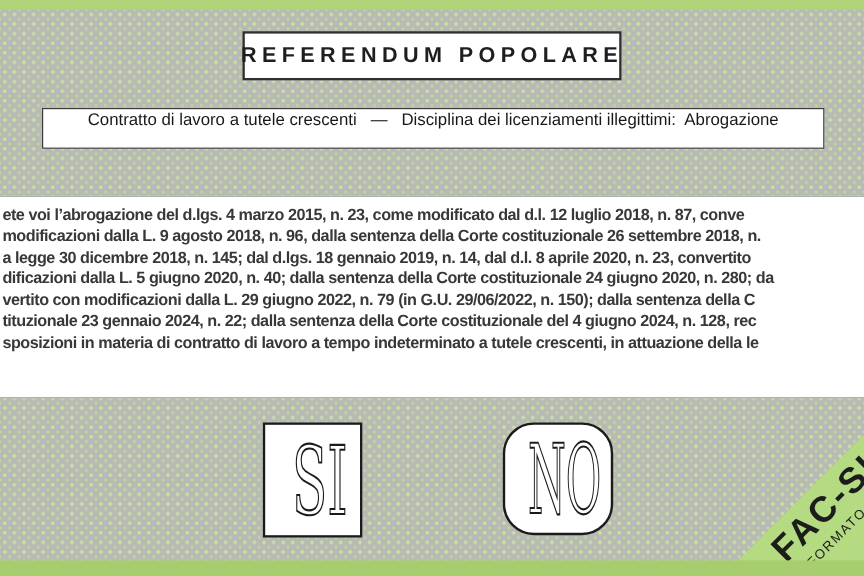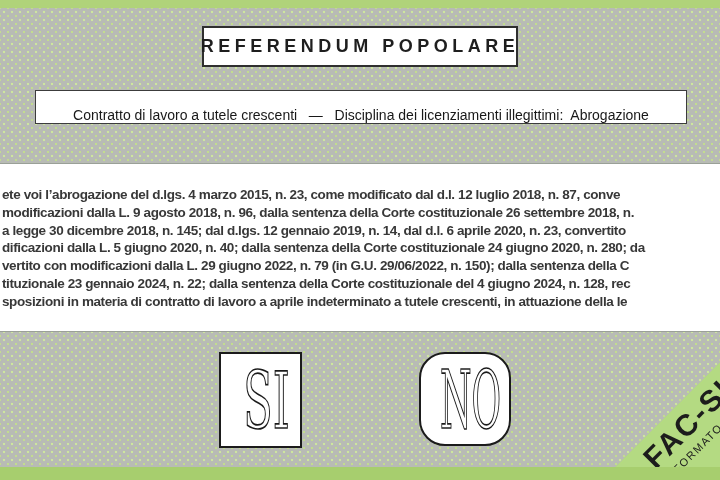--- a/index.html
+++ b/index.html
@@ -22,29 +22,29 @@
     position:absolute;left:202px;top:26px;width:316px;height:41px;
     background:#ffffff;border:2px solid #2f2f2f;box-sizing:border-box;
     display:flex;align-items:center;justify-content:center;
   }
   .title-text{
     font-size:18px;font-weight:600;letter-spacing:4.5px;color:#1e1e1e;white-space:pre;
   }
   .subject-bar{
     position:absolute;left:35px;top:90px;width:652px;height:34px;
     background:#ffffff;border:1.5px solid #3c3c3c;box-sizing:border-box;
-    display:flex;align-items:flex-end;justify-content:center;
+    display:flex;align-items:flex-start;justify-content:center;
   }
   .subject-text{font-size:14px;font-weight:500;color:#181818;white-space:pre;}
   .question-panel{
     position:absolute;left:0;top:163px;width:720px;height:169px;
     background:#ffffff;
     border-top:1.5px solid #9aa097;border-bottom:1.5px solid #9aa097;
     box-sizing:border-box;overflow:hidden;
-    padding:22px 0 0 2px;
+    padding:6px 0 0 2px;
   }
   .q-line{
     white-space:nowrap;overflow:hidden;
     font-size:13.5px;font-weight:700;letter-spacing:-0.4px;
     line-height:17.8px;color:#383838;
   }
   .choice-box{
     position:absolute;top:352px;background:#ffffff;
     border:2.5px solid #1b1b1b;box-sizing:border-box;
     display:flex;align-items:center;justify-content:center;cursor:pointer;padding-left:12px;
@@ -77,25 +77,25 @@
     <span class="title-text">REFERENDUM POPOLARE</span>
   </div>
 
   <div class="subject-bar">
     <span class="subject-text">Contratto di lavoro a tutele crescenti   —   Disciplina dei licenziamenti illegittimi:  Abrogazione</span>
   </div>
 
   <div class="question-panel">
     <div class="q-line">ete voi l’abrogazione del d.lgs. 4 marzo 2015, n. 23, come modificato dal d.l. 12 luglio 2018, n. 87, conve</div>
     <div class="q-line">modificazioni dalla L. 9 agosto 2018, n. 96, dalla sentenza della Corte costituzionale 26 settembre 2018, n.</div>
-    <div class="q-line">a legge 30 dicembre 2018, n. 145; dal d.lgs. 12 gennaio 2019, n. 14, dal d.l. 6 aprile 2020, n. 23, convertito</div>
+    <div class="q-line">a legge 30 dicembre 2018, n. 145; dal d.lgs. 18 gennaio 2019, n. 14, dal d.l. 8 aprile 2020, n. 23, convertito</div>
     <div class="q-line">dificazioni dalla L. 5 giugno 2020, n. 40; dalla sentenza della Corte costituzionale 24 giugno 2020, n. 280; da</div>
     <div class="q-line">vertito con modificazioni dalla L. 29 giugno 2022, n. 79 (in G.U. 29/06/2022, n. 150); dalla sentenza della C</div>
     <div class="q-line">tituzionale 23 gennaio 2024, n. 22; dalla sentenza della Corte costituzionale del 4 giugno 2024, n. 128, rec</div>
-    <div class="q-line">sposizioni in materia di contratto di lavoro a aprile indeterminato a tutele crescenti, in attuazione della le</div>
+    <div class="q-line">sposizioni in materia di contratto di lavoro a tempo indeterminato a tutele crescenti, in attuazione della le</div>
   </div>
 
   <div class="choice-box si">
     <svg width="78" height="91" viewBox="0 0 78 91">
       <text x="39" y="78" text-anchor="middle" font-family="DejaVu Serif, serif" font-size="92" textLength="54" lengthAdjust="spacingAndGlyphs" fill="#ffffff" stroke="#1a1a1a" stroke-width="2">SI</text>
     </svg>
   </div>
 
   <div class="choice-box no">
     <svg width="87" height="89" viewBox="0 0 87 89">

